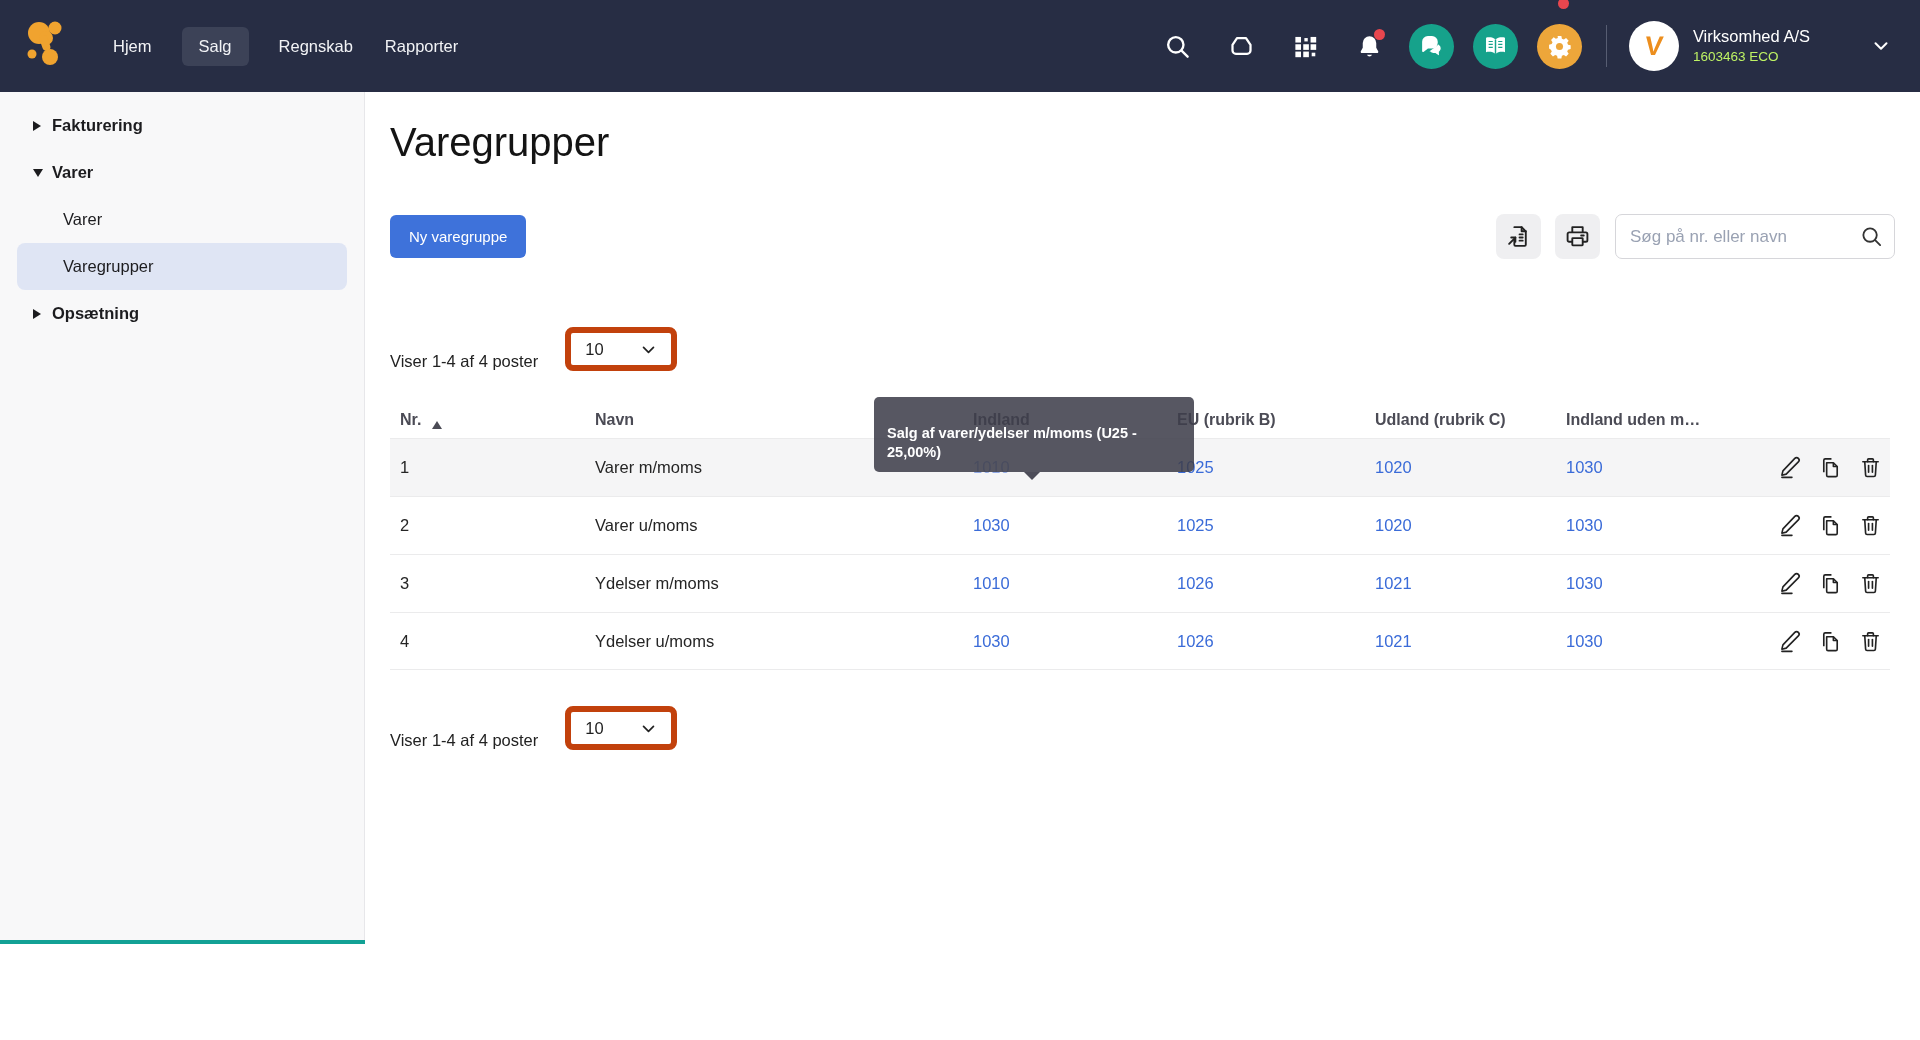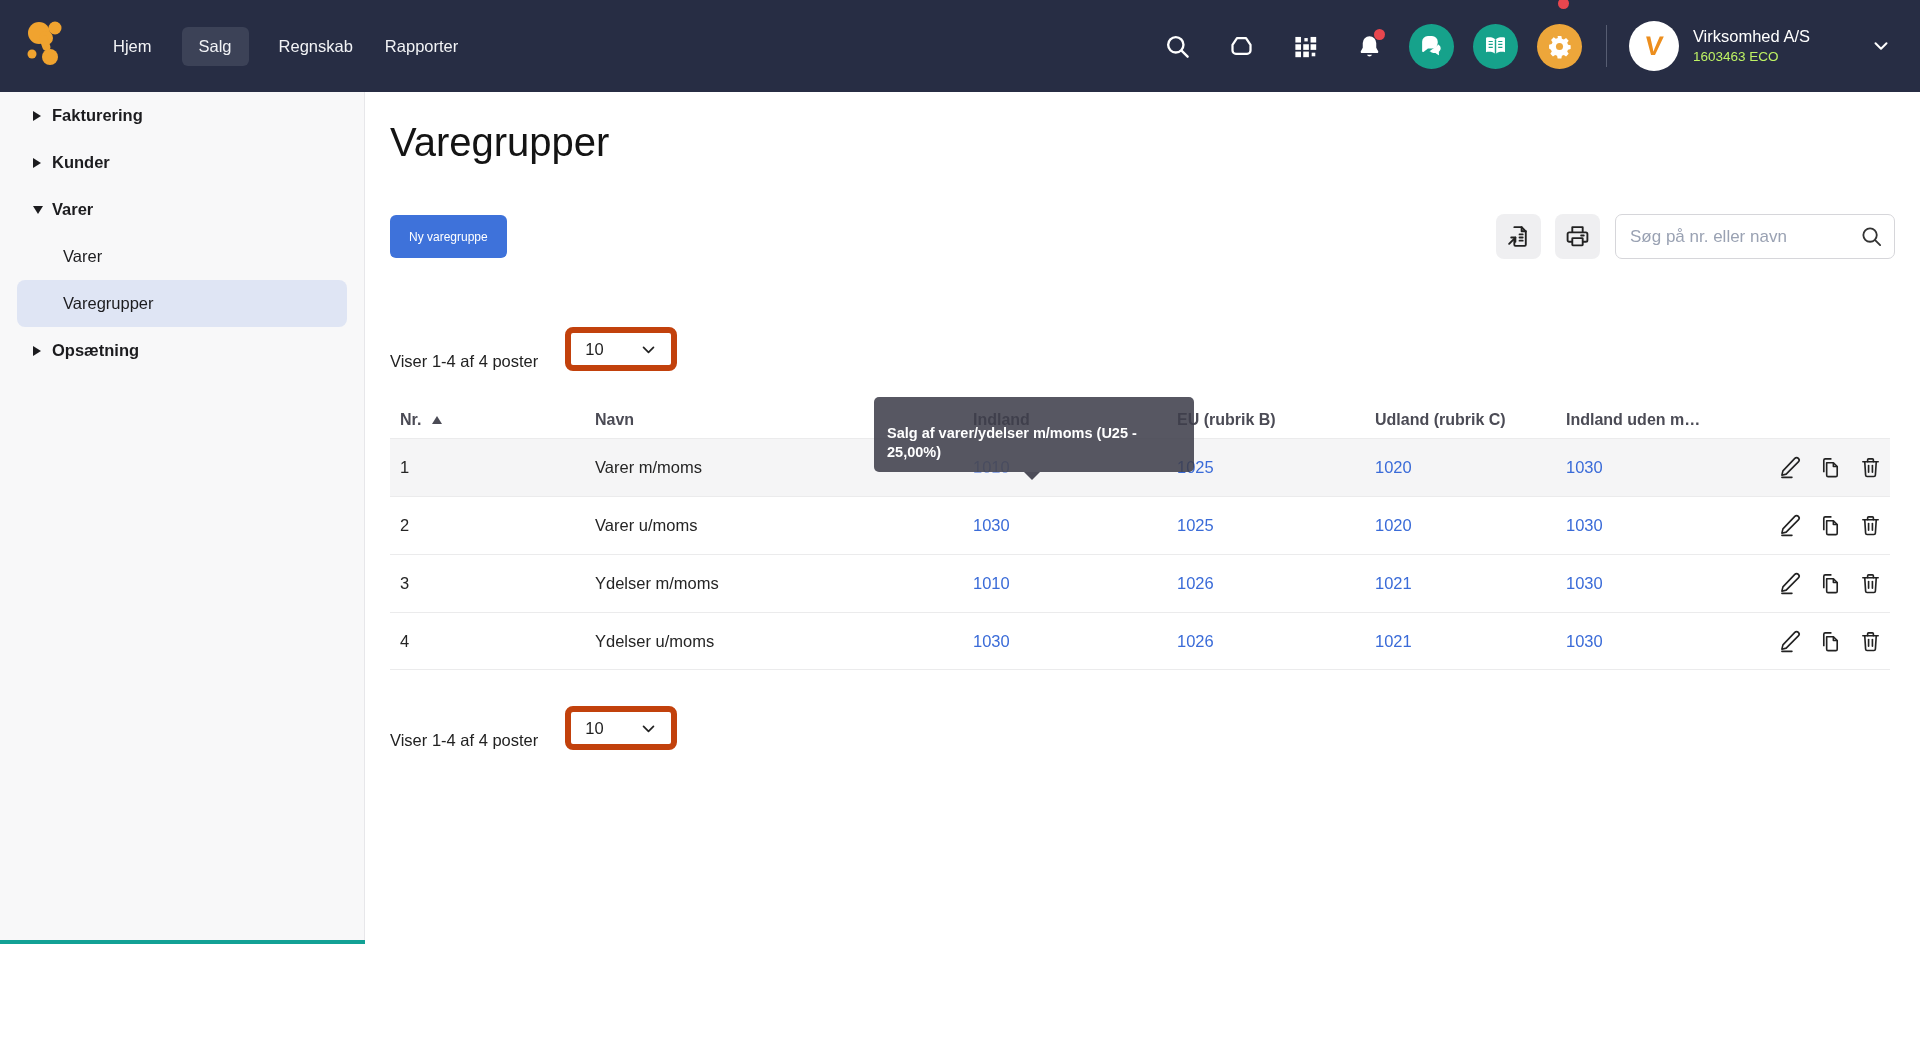--- a/index.html
+++ b/index.html
@@ -30,38 +30,38 @@
             justify-content:center; cursor:pointer; flex:none; }
   .avatar span { color:#ec8e1e; font-size:27px; font-weight:bold; transform:skewX(-6deg); }
   .company { margin-left:14px; line-height:1.25; }
   .company-name { color:#fff; font-size:16.5px; }
   .company-id { color:#bef264; font-size:13.5px; margin-top:2px; }
   .tb-chev { margin-left:60px; cursor:pointer; display:flex; }
   .tb-chev svg { width:22px; height:22px; }
 
   
   .sidebar { position:absolute; top:92px; left:0; width:365px; height:852px; background:#f8f8f9;
-             border-right:1px solid #e7e7ea; }
+             border-right:1px solid #e7e7ea; padding-top:10px; }
   .side-item { height:47px; display:flex; align-items:center; cursor:pointer; font-size:16.5px; color:#1c1c1f; }
   .side-item.top { font-weight:bold; padding-left:33px; }
   .side-item.sub { padding-left:46px; margin:0 17px; border-radius:8px; }
   .side-item.sub.selected { background:#dfe5f4; }
   .caret-right { width:0; height:0; border-left:8px solid #1c1c1f; border-top:5.5px solid transparent;
                  border-bottom:5.5px solid transparent; margin-right:11px; flex:none; }
   .caret-down { width:0; height:0; border-top:8px solid #1c1c1f; border-left:5.5px solid transparent;
                 border-right:5.5px solid transparent; margin-right:9px; flex:none; }
   .side-accent { position:absolute; left:0; bottom:0; width:365px; height:4px; background:#12a195; }
 
   
   .content { position:absolute; top:92px; left:365px; width:1555px; height:948px; background:#fff;
              padding:26px 25px 0 25px; }
   h1.page-title { font-size:40px; font-weight:400; color:#141414; line-height:48px; }
   .toolbar { margin-top:48px; display:flex; align-items:center; height:45px; }
   .btn-primary { background:#3e72da; color:#fff; border:none; border-radius:6px; height:43px; padding:0 19px;
-                 font-size:12px; font-family:inherit; cursor:pointer; }
+                 font-size:15px; font-family:inherit; cursor:pointer; }
   .toolbar-right { margin-left:auto; display:flex; align-items:center; }
   .icon-btn { width:45px; height:45px; border:none; border-radius:8px; background:#efeff1; display:flex;
               align-items:center; justify-content:center; cursor:pointer; margin-left:14px; }
   .icon-btn svg { width:25px; height:25px; }
   .searchbox { position:relative; margin-left:15px; }
   .searchbox input { width:280px; height:45px; border:1px solid #d6d6da; border-radius:7px; font-size:17px;
                      font-family:inherit; padding:0 44px 0 14px; color:#333; outline:none; }
   .searchbox input::placeholder { color:#9aa2b3; }
   .searchbox .mag { position:absolute; right:12px; top:11px; width:23px; height:23px; pointer-events:none; }
 
@@ -69,21 +69,21 @@
   .pagerow.top { margin-top:68px; }
   .pagerow.bottom { margin-top:36px; }
   .select { margin-left:27px; width:112px; height:44px; border:6px solid #c2410c; border-radius:8px;
             display:flex; align-items:center; padding:0 14px; cursor:pointer; font-size:16.5px; color:#1e1e1e; }
   .select svg { margin-left:auto; width:17px; height:17px; }
 
   
   .table { margin-top:30px; width:1500px; }
   .trow, .thead { display:grid; grid-template-columns:205px 378px 204px 198px 191px 194px 130px; align-items:center; }
   .thead { height:37px; font-weight:bold; font-size:16px; color:#4b4b55; }
-  .th { display:flex; align-items:center; cursor:pointer; white-space:nowrap; }
+  .th { display:flex; align-items:flex-end; cursor:pointer; white-space:nowrap; }
   .sort-asc { width:0; height:0; border-bottom:8px solid #4b4b55; border-left:5.5px solid transparent;
               border-right:5.5px solid transparent; margin-left:11px; }
   .trow { height:58px; border-top:1px solid #ebebec; font-size:16.5px; color:#252525; }
   .trow:last-child { border-bottom:1px solid #ebebec; }
   .trow.shaded { background:#f5f5f6; }
   .cell-nr { padding-left:10px; }
   a.acct { color:#3a6bd8; text-decoration:none; cursor:pointer; }
   a.acct.hovered { color:#90a9e6; }
   .cell-actions { display:flex; justify-content:flex-end; gap:17px; padding-right:8px; }
   .row-action { background:none; border:none; cursor:pointer; padding:0; display:flex; }
@@ -183,24 +183,20 @@
         <polyline points="6 9 12 15 18 9"></polyline>
       </svg>
     </span>
   </div>
 </header>
 
 <aside class="sidebar">
   <div class="side-item top">
     <span class="caret-right"></span>
     <span>Fakturering</span>
-  </div>
-  <div class="side-item top">
-    <span class="caret-right"></span>
-    <span>Kunder</span>
   </div>
   <div class="side-item top">
     <span class="caret-down"></span>
     <span>Varer</span>
   </div>
   <div class="side-item sub">
     <span>Varer</span>
   </div>
   <div class="side-item sub selected">
     <span>Varegrupper</span>

